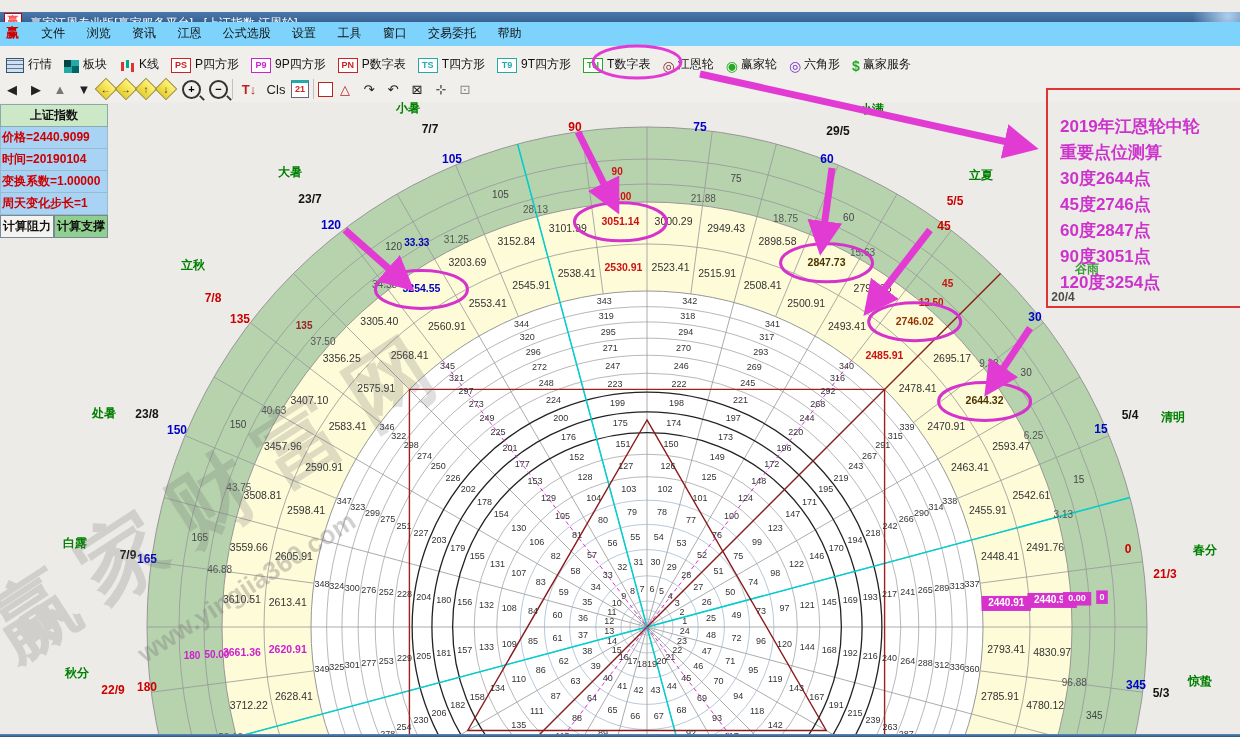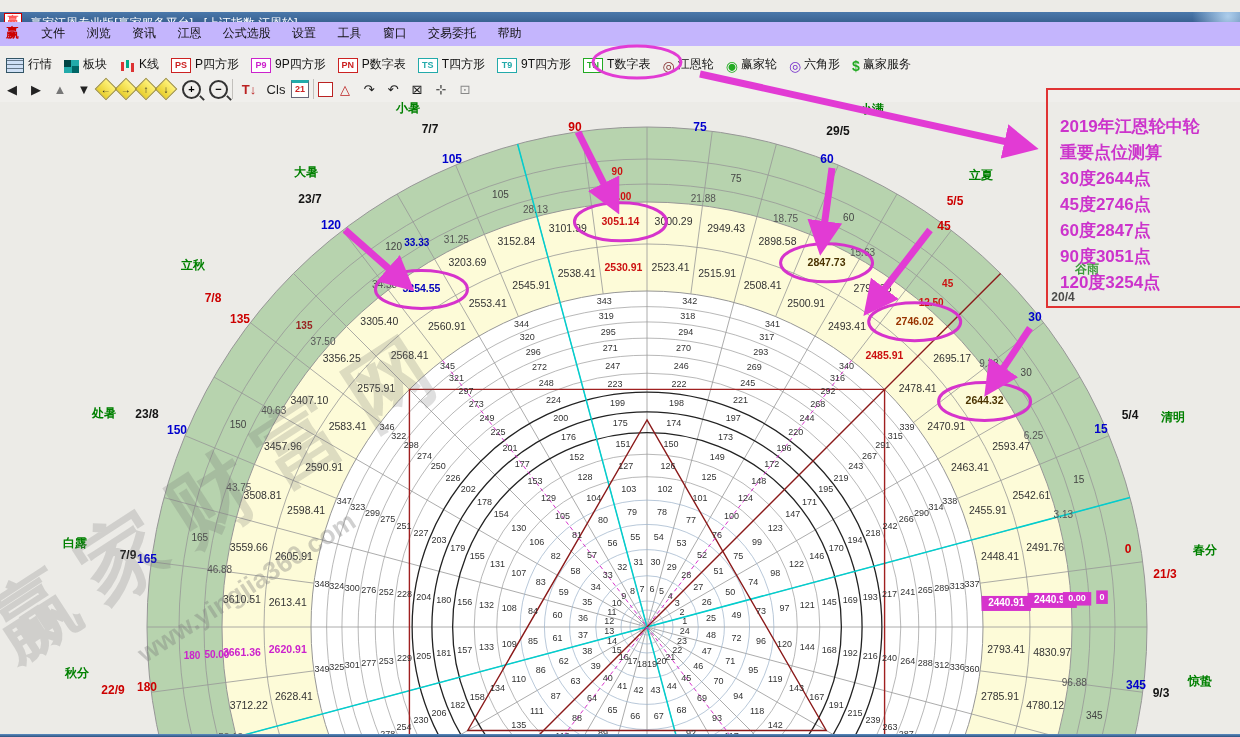--- a/index.html
+++ b/index.html
@@ -4,21 +4,21 @@
 <style>
   html,body{margin:0;padding:0;width:1240px;height:737px;overflow:hidden;
     font-family:"Liberation Sans","DejaVu Sans",sans-serif;background:#ecebe7;}
   .titlebar{position:absolute;left:0;top:12px;width:1240px;height:28px;
     background:linear-gradient(#4a78ab,#2e5380 60%,#27476e);color:#fff;
     font-size:12px;line-height:22px;white-space:nowrap;}
   .titlebar .applogo{display:inline-block;margin:0 5px 0 4px;color:#ff5a5a;font-weight:bold;
     background:#fff;border:1px solid #c00;padding:0 2px;height:14px;line-height:14px;vertical-align:2px;}
   .titlebar .glow{position:absolute;right:0;top:0;width:60px;height:22px;
     background:radial-gradient(circle at 80% 20%,rgba(200,230,255,.8),rgba(200,230,255,0) 70%);}
-  .menubar{position:absolute;left:0;top:22px;width:1240px;height:24px;background:#c4b5fd;
+  .menubar{position:absolute;left:0;top:22px;width:1240px;height:24px;background:#7dd3fc;
     border-bottom:1px solid #d8d6d2;font-size:12px;}
   .menubar .applogo{color:#c00;font-weight:bold;font-size:13px;margin:0 10px 0 6px;}
   .menu-item{display:inline-block;padding:0 9px;line-height:23px;color:#111;}
   .toolbar1{position:absolute;left:0;top:46px;width:1240px;height:30px;background:#f0efec;
     border-bottom:1px solid #d8d6d2;font-size:12px;display:flex;align-items:center;}
   .tb1-item{display:inline-flex;align-items:flex-end;padding:0 6px;height:24px;color:#111;white-space:nowrap;}
   .toolbar2{position:absolute;left:0;top:76px;width:1240px;height:26px;background:#f0efec;
     border-bottom:1px solid #c9c7c3;display:flex;align-items:center;font-size:13px;}
   .tb2-btn{display:inline-flex;align-items:center;justify-content:center;width:24px;height:22px;color:#222;}
   .sep{display:inline-block;width:1px;height:20px;background:#c2c0bc;margin:0 4px;}
@@ -826,21 +826,21 @@
       <span class="outer-label ol-black" style="left: 430px; top: 27px;">7/7</span>
       <span class="outer-label ol-red" style="left: 575px; top: 25px;">90</span>
       <span class="outer-label ol-blue" style="left: 700px; top: 25px;">75</span>
       <span class="outer-label ol-blue" style="left: 452px; top: 57px;">105</span>
       <span class="outer-label ol-black" style="left: 838px; top: 29px;">29/5</span>
       <span class="outer-label ol-green" style="left: 872px; top: 7px;">小满</span>
       <span class="outer-label ol-blue" style="left: 827px; top: 57px;">60</span>
       <span class="outer-label ol-green" style="left: 981px; top: 73px;">立夏</span>
       <span class="outer-label ol-red" style="left: 955px; top: 99px;">5/5</span>
       <span class="outer-label ol-red" style="left: 944px; top: 124px;">45</span>
-      <span class="outer-label ol-green" style="left: 290px; top: 70px; margin-left: 16px;">大暑</span>
+      <span class="outer-label ol-green" style="left: 290px; top: 70px;">大暑</span>
       <span class="outer-label ol-black" style="left: 310px; top: 97px;">23/7</span>
       <span class="outer-label ol-blue" style="left: 331px; top: 123px;">120</span>
       <span class="outer-label ol-green" style="left: 193px; top: 163px;">立秋</span>
       <span class="outer-label ol-red" style="left: 213px; top: 196px; text-align: right;">7/8</span>
       <span class="outer-label ol-red" style="left: 240px; top: 217px;">135</span>
       <span class="outer-label ol-green" style="left: 104px; top: 311px;">处暑</span>
       <span class="outer-label ol-black" style="left: 147px; top: 312px;">23/8</span>
       <span class="outer-label ol-blue" style="left: 177px; top: 328px;">150</span>
       <span class="outer-label ol-green" style="left: 75px; top: 441px;">白露</span>
       <span class="outer-label ol-black" style="left: 128px; top: 453px;">7/9</span>
@@ -852,26 +852,37 @@
       <span class="outer-label ol-black" style="left: 1063px; top: 195px;">20/4</span>
       <span class="outer-label ol-blue" style="left: 1035px; top: 215px;">30</span>
       <span class="outer-label ol-black" style="left: 1130px; top: 313px;">5/4</span>
       <span class="outer-label ol-green" style="left: 1173px; top: 315px;">清明</span>
       <span class="outer-label ol-blue" style="left: 1101px; top: 327px;">15</span>
       <span class="outer-label ol-red" style="left: 1128px; top: 447px;">0</span>
       <span class="outer-label ol-red" style="left: 1165px; top: 448px; margin-top: 24px;">21/3</span>
       <span class="outer-label ol-green" style="left: 1205px; top: 448px;">春分</span>
       <span class="outer-label ol-green" style="left: 1200px; top: 579px;">惊蛰</span>
       <span class="outer-label ol-blue" style="left: 1136px; top: 583px;">345</span>
-      <span class="outer-label ol-black" style="left: 1161px; top: 591px;">9/3</span>
+      <span class="outer-label ol-black" style="left: 1161px; top: 591px;">5/3</span>
     </div>
 
   <div class="wm-brand">赢家财富网</div>
   <div class="wm-url">www.yingjia360.com</div>
 
+  <div class="info-panel">
+    <div class="info-title">上证指数</div>
+    <div class="info-row">价格=2440.9099</div>
+    <div class="info-row">时间=20190104</div>
+    <div class="info-row">变换系数=1.00000</div>
+    <div class="info-row">周天变化步长=1</div>
+    <div class="info-btns">
+      <span class="info-btn">计算阻力</span>
+      <span class="info-btn green">计算支撑</span>
+    </div>
+  </div>
 
   <div class="anno-box">
     <div>2019年江恩轮中轮</div>
     <div>重要点位测算</div>
     <div>30度2644点</div>
     <div>45度2746点</div>
     <div>60度2847点</div>
     <div>90度3051点</div>
     <div>120度3254点</div>
   </div>

